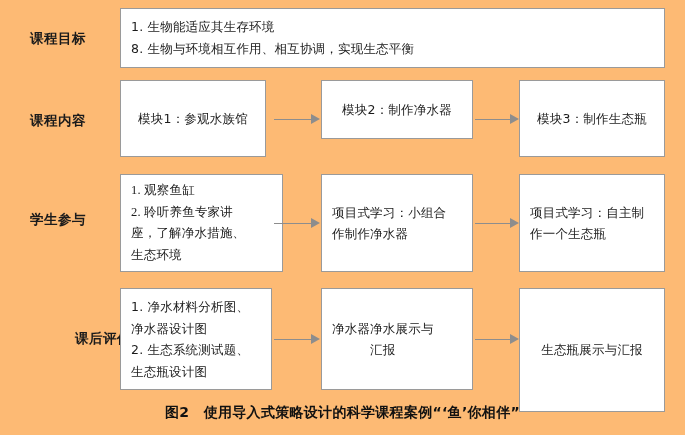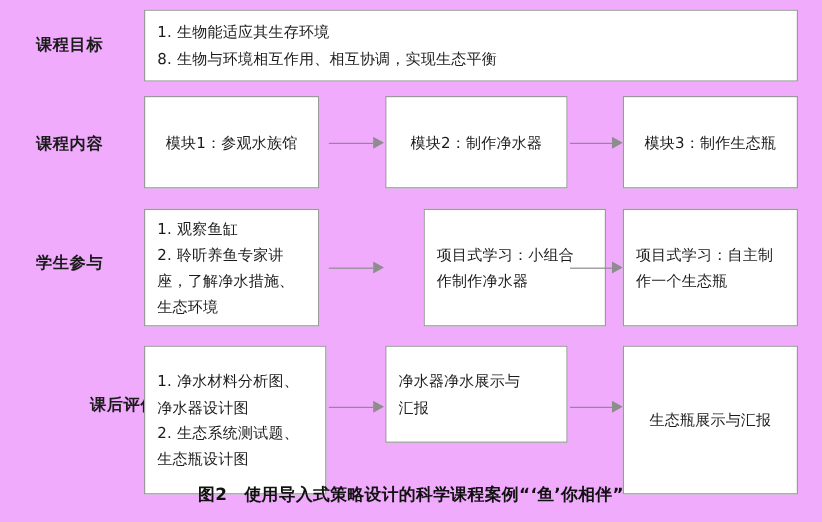--- a/index.html
+++ b/index.html
@@ -12,21 +12,21 @@
     height: 435px;
     font-family: "DejaVu Sans", "Liberation Sans", sans-serif;
     color: #1a1a1a;
     overflow: hidden;
   }
 
   #figure {
     position: relative;
     width: 685px;
     height: 435px;
-    background: #f0abfc;
+    background: #fdba74;
   }
 
   
   .row-label {
     position: absolute;
     left: 0;
     width: 116px;
     text-align: center;
     font-size: 13.5px;
     font-weight: bold;
@@ -114,77 +114,77 @@
 
   <div class="cell center-text" style="left:120px; top:80px; width:146px; height:77px;">
     <span class="cell-text">模块1：参观水族馆</span>
   </div>
 
   <div class="arrow" style="left:274px; top:114px; width:46px;">
     <div class="shaft" style="width:37px;"></div>
     <div class="head" style="left:37px;"></div>
   </div>
 
-  <div class="cell center-text" style="left:321px; top:80px; width:152px; height:77px;">
+  <div class="cell center-text" style="left:321px; top:80px; width:152px; height:59px;">
     <span class="cell-text">模块2：制作净水器</span>
   </div>
 
   <div class="arrow" style="left:475px; top:114px; width:44px;">
     <div class="shaft" style="width:35px;"></div>
     <div class="head" style="left:35px;"></div>
   </div>
 
   <div class="cell center-text" style="left:519px; top:80px; width:146px; height:77px;">
     <span class="cell-text">模块3：制作生态瓶</span>
   </div>
 
   <div class="row-label" style="top:211px;">学生参与</div>
 
-  <div class="cell" style="left:120px; top:174px; width:146px; height:98px;">
+  <div class="cell" style="left:120px; top:174px; width:163px; height:98px;font-family:Liberation Serif, serif;">
     <span class="cell-text">1. 观察鱼缸
 2. 聆听养鱼专家讲
 座，了解净水措施、
 生态环境</span>
   </div>
 
   <div class="arrow" style="left:274px; top:218px; width:46px;">
     <div class="shaft" style="width:37px;"></div>
     <div class="head" style="left:37px;"></div>
   </div>
 
-  <div class="cell" style="left:321px; top:174px; width:152px; height:98px;margin-left:32px;">
+  <div class="cell" style="left:321px; top:174px; width:152px; height:98px;">
     <span class="cell-text">项目式学习：小组合
 作制作净水器</span>
   </div>
 
   <div class="arrow" style="left:475px; top:218px; width:44px;">
     <div class="shaft" style="width:35px;"></div>
     <div class="head" style="left:35px;"></div>
   </div>
 
   <div class="cell" style="left:519px; top:174px; width:146px; height:98px;">
     <span class="cell-text">项目式学习：自主制
 作一个生态瓶</span>
   </div>
 
   <div class="row-label" style="top:330px;padding-left:45px;">课后评价</div>
 
-  <div class="cell" style="left:120px; top:288px; width:152px; height:124px;">
+  <div class="cell" style="left:120px; top:288px; width:152px; height:102px;">
     <span class="cell-text">1. 净水材料分析图、
 净水器设计图
 2. 生态系统测试题、
 生态瓶设计图</span>
   </div>
 
   <div class="arrow" style="left:274px; top:334px; width:46px;">
     <div class="shaft" style="width:37px;"></div>
     <div class="head" style="left:37px;"></div>
   </div>
 
-  <div class="cell" style="left:321px; top:288px; width:152px; height:81px;">
+  <div class="cell" style="left:321px; top:288px; width:152px; height:102px;text-align:center;">
     <span class="cell-text">净水器净水展示与
 汇报</span>
   </div>
 
   <div class="arrow" style="left:475px; top:334px; width:44px;">
     <div class="shaft" style="width:35px;"></div>
     <div class="head" style="left:35px;"></div>
   </div>
 
   <div class="cell center-text" style="left:519px; top:288px; width:146px; height:124px;">

